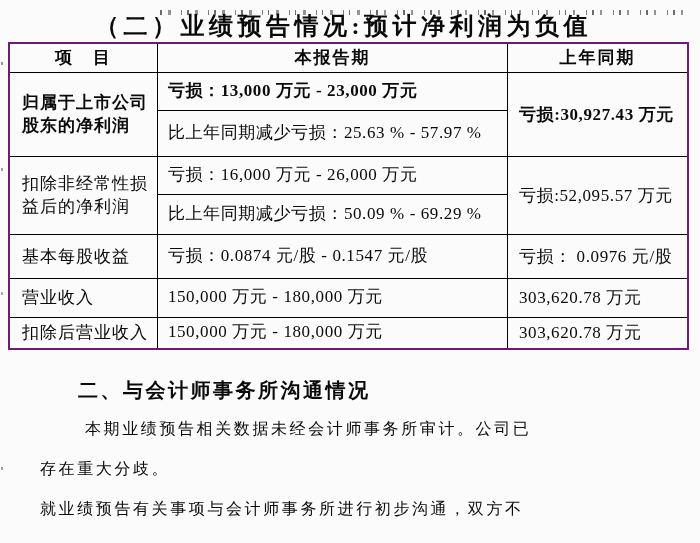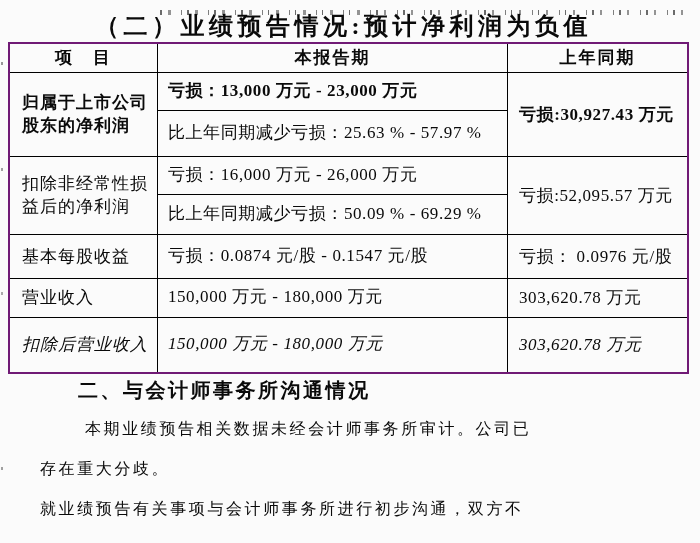--- a/index.html
+++ b/index.html
@@ -142,21 +142,21 @@
     <td class="c-cur">亏损：0.0874 元/股 - 0.1547 元/股</td>
     <td class="c-prior">亏损： 0.0976 元/股</td>
   </tr>
 
   <tr style="height:39px;margin-left:12px;">
     <td class="c-item">营业收入</td>
     <td class="c-cur">150,000 万元 - 180,000 万元</td>
     <td class="c-prior">303,620.78 万元</td>
   </tr>
 
-  <tr style="height:56px;font-style:italic;">
+  <tr style="height:32px;">
     <td class="c-item">扣除后营业收入</td>
     <td class="c-cur">150,000 万元 - 180,000 万元</td>
     <td class="c-prior">303,620.78 万元</td>
   </tr>
 </tbody>
   </table>
 
 <div class="section-heading">二、与会计师事务所沟通情况</div>
 
 <div class="body-paragraph">

